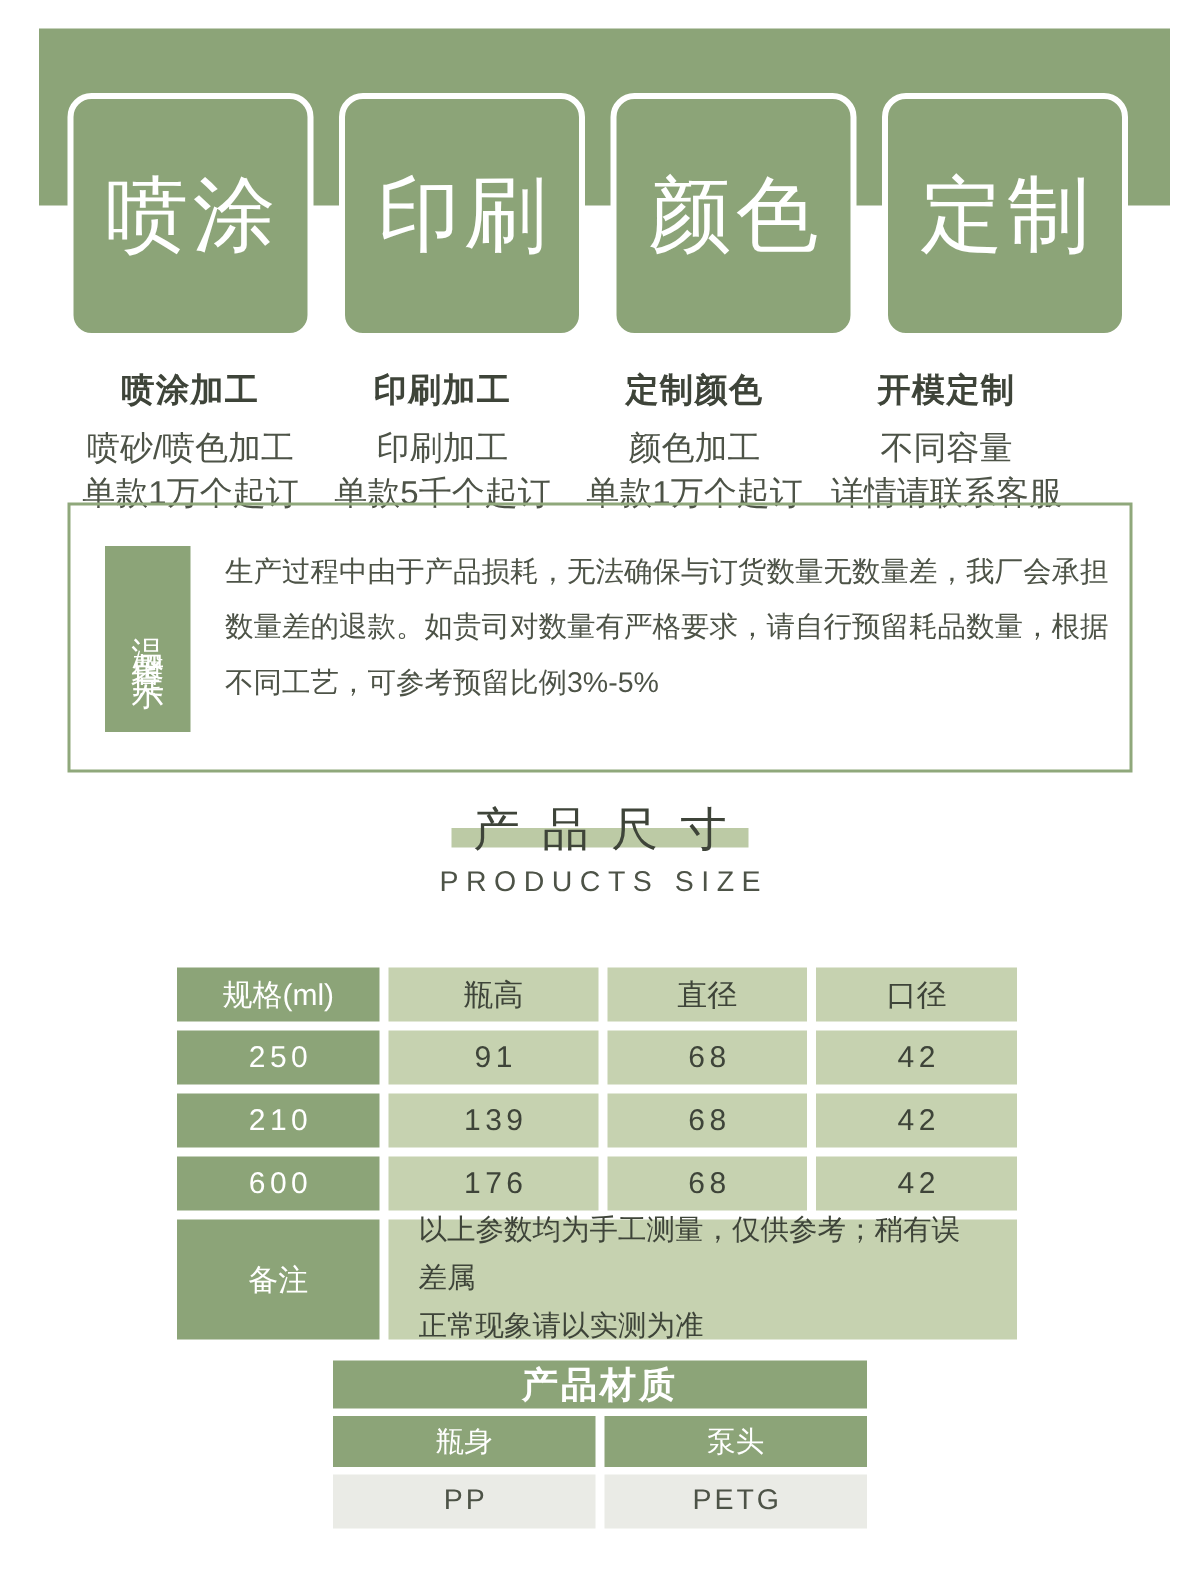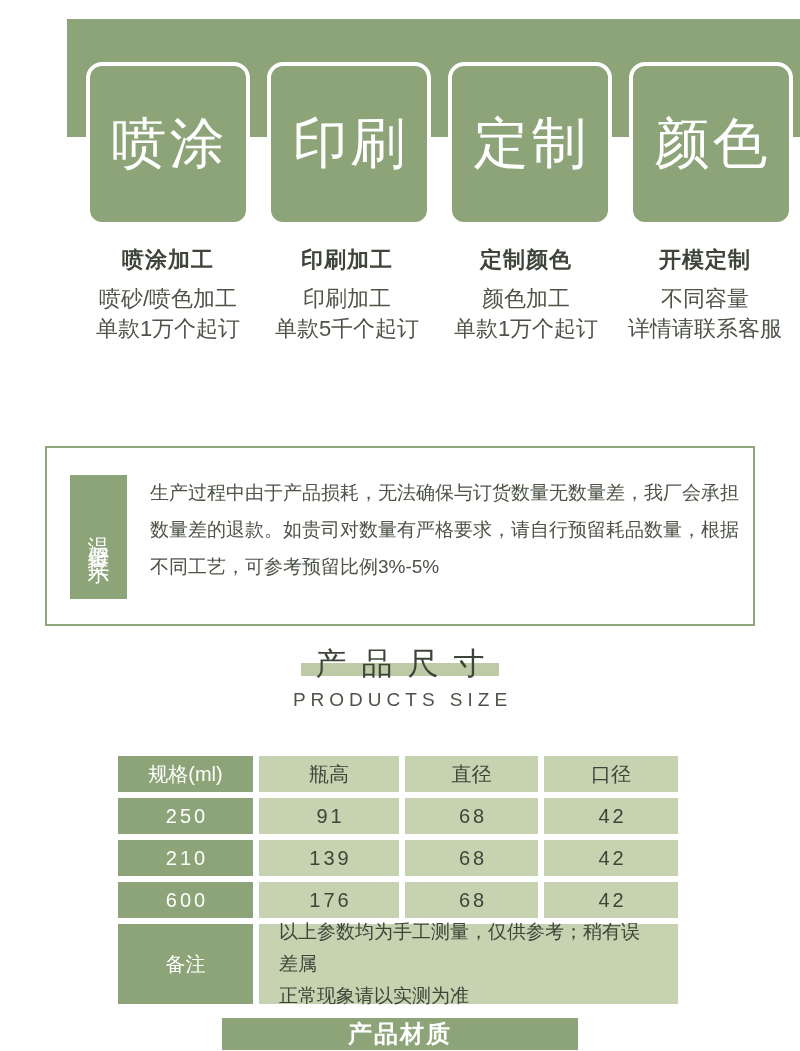--- a/index.html
+++ b/index.html
@@ -14,30 +14,30 @@
   }
   *{margin:0;padding:0;box-sizing:border-box;}
   html,body{background:#ffffff;}
   body{
     width:800px;height:1051px;position:relative;overflow:hidden;
     font-family:"Liberation Sans","DejaVu Sans",sans-serif;
     color:var(--text-dark);
   }
 
   
-  .features{position:relative;height:446px;margin-left:41px;}
+  .features{position:relative;height:335px;}
   .band{position:absolute;left:26px;top:19px;width:754px;height:118px;background:var(--green);}
   .squares{position:absolute;left:45px;top:62px;display:flex;gap:17px;}
   .square{
     width:164px;height:164px;background:var(--green);
     border:4px solid #ffffff;border-radius:16px;
     display:flex;align-items:center;justify-content:center;
     color:var(--white-text);font-size:55px;letter-spacing:3px;text-indent:3px;
   }
-  .captions{position:absolute;left:45px;top:245px;display:flex;gap:15px;}
+  .captions{position:absolute;left:45px;top:245px;display:flex;gap:4px;}
   .caption{width:164px;text-align:center;}
   .caption .t{font-size:22px;font-weight:bold;color:var(--text-dark);margin-bottom:9px;letter-spacing:1px;}
   .caption .l{font-size:22px;color:var(--text-body);line-height:30px;}
 
   
   .notice{
     margin:0 45px;height:180px;border:2px solid var(--green-border);
     position:relative;
   }
   .notice-label{
@@ -101,24 +101,24 @@
   <div class="band"></div>
 
   <div class="squares">
     <div class="square">
       <span>喷涂</span>
     </div>
     <div class="square">
       <span>印刷</span>
     </div>
     <div class="square">
-      <span>定制</span>
+      <span>颜色</span>
     </div>
     <div class="square">
-      <span>颜色</span>
+      <span>定制</span>
     </div>
   </div>
 
   <div class="captions">
     <div class="caption">
       <div class="t">喷涂加工</div>
       <div class="l">喷砂/喷色加工</div>
       <div class="l">单款1万个起订</div>
     </div>
     <div class="caption">

